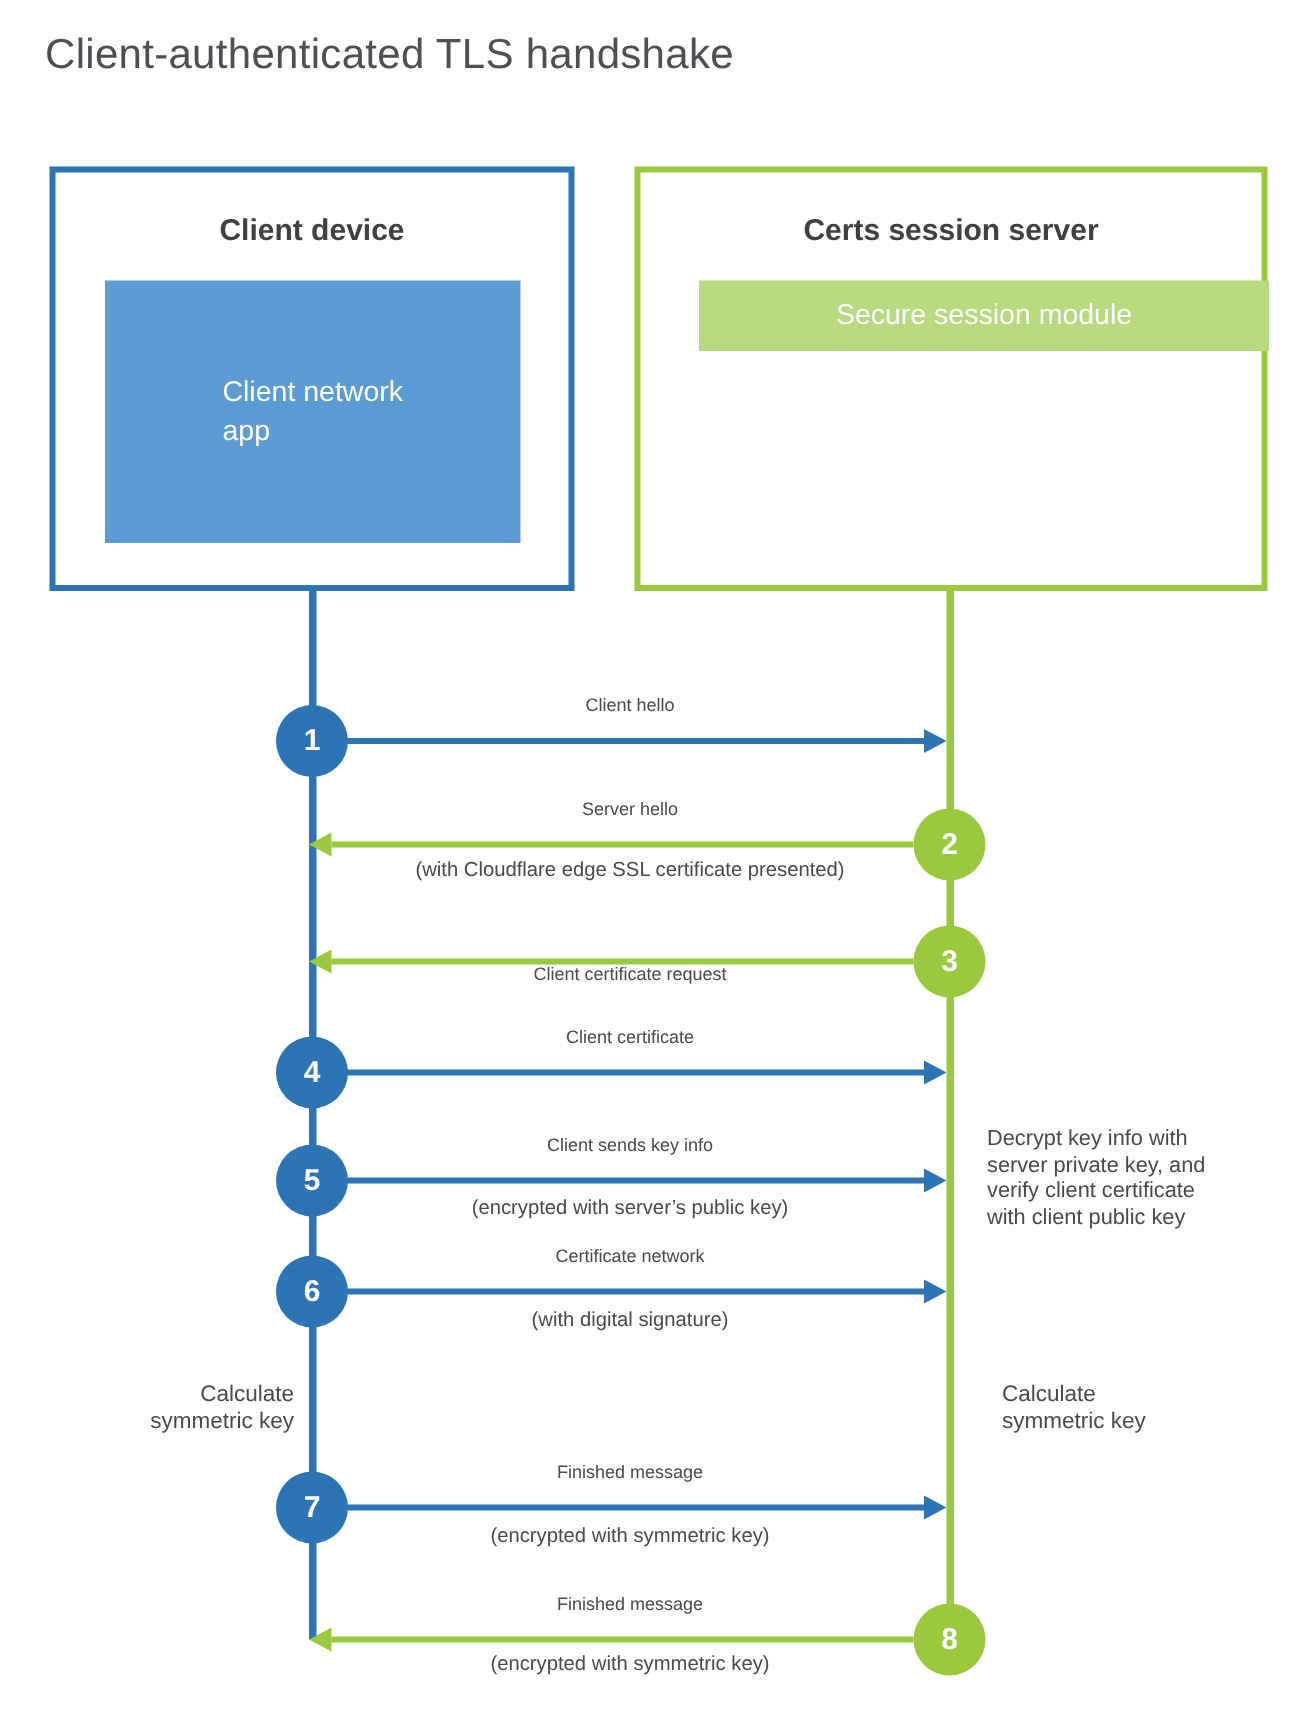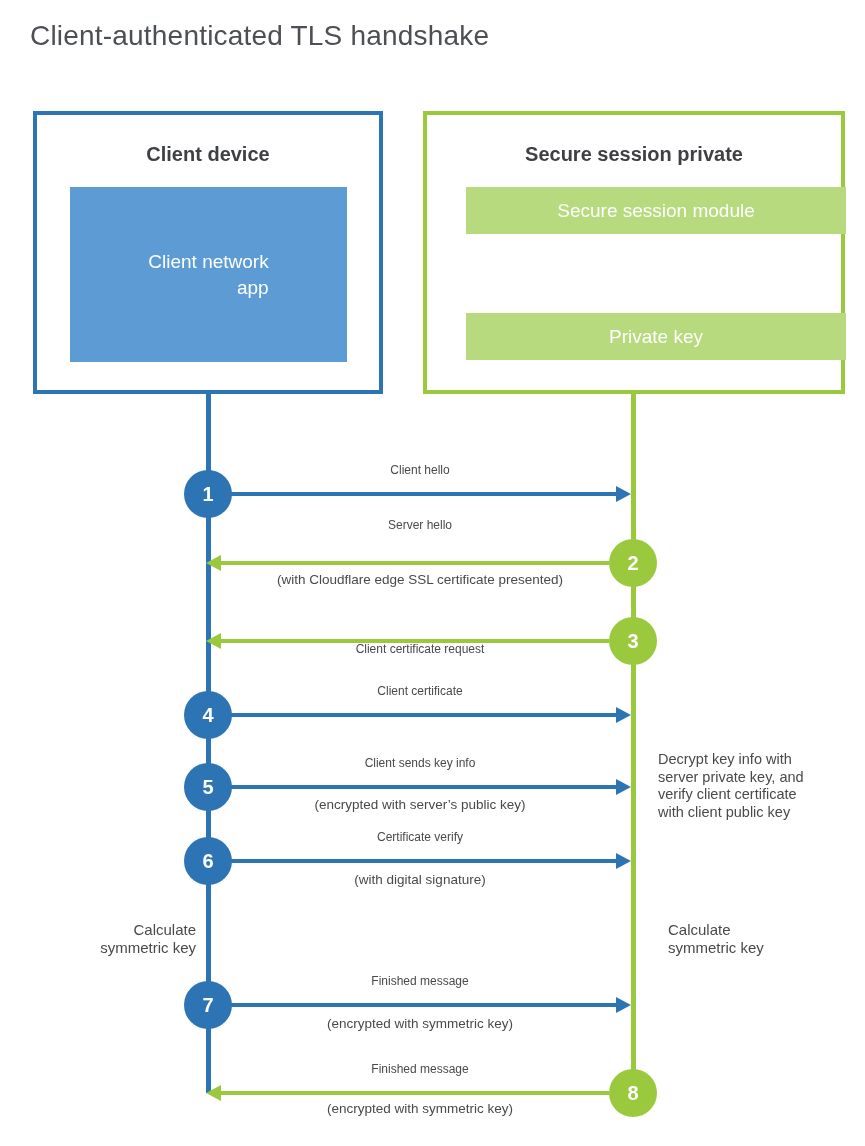--- a/index.html
+++ b/index.html
@@ -46,21 +46,21 @@
     color: var(--heading);
   }
   .app-box {
     position: absolute;
     left: 70px; top: 187px;
     width: 277px; height: 175px;
     background: var(--light_blue);
     color: #fff;
     font-size: 19px;
     display: flex; align-items: center; justify-content: center;
-    text-align: right;
+    text-align: left;
     white-space: pre-line;
     line-height: 26px;
   }
   .module-bar {
     position: absolute;
     left: 466px;
     width: 380px; height: 47px;
     background: var(--light_green);
     color: #fff;
     font-size: 19px;
@@ -119,40 +119,39 @@
 
   <div class="page-title">Client-authenticated TLS handshake</div>
 
   <div class="actor-box client-box">
     <div class="box-title">Client device</div>
   </div>
   <div class="app-box">Client network
 app</div>
 
   <div class="actor-box server-box">
-    <div class="box-title">Secure session private</div>
+    <div class="box-title">Certs session server</div>
   </div>
   <div class="module-bar" style="top:187px">Secure session module</div>
-  <div class="module-bar" style="top:313px">Private key</div>
 
   <div class="vline blue"></div>
   <div class="vline green"></div>
 
   <div>
     <div class="hline blue" style="top:492px"></div>
     <div class="head right" style="top:486px"></div>
     <div class="badge blue-bg" style="top:470px">1</div>
     <div class="lbl" style="top:463px">Client hello</div>
   </div>
 
   <div>
     <div class="hline green" style="top:561px"></div>
     <div class="head left" style="top:555px"></div>
     <div class="badge green-bg" style="top:539px">2</div>
-    <div class="lbl" style="top:518px">Server hello</div>
+    <div class="lbl" style="top:532px">Server hello</div>
     <div class="sub" style="top:572px">(with Cloudflare edge SSL certificate presented)</div>
   </div>
 
   <div>
     <div class="hline green" style="top:639px"></div>
     <div class="head left" style="top:633px"></div>
     <div class="badge green-bg" style="top:617px">3</div>
     <div class="lbl" style="top:642px">Client certificate request</div>
   </div>
 
@@ -168,21 +167,21 @@
     <div class="head right" style="top:779px"></div>
     <div class="badge blue-bg" style="top:763px">5</div>
     <div class="lbl" style="top:756px">Client sends key info</div>
     <div class="sub" style="top:797px">(encrypted with server’s public key)</div>
   </div>
 
   <div>
     <div class="hline blue" style="top:859px"></div>
     <div class="head right" style="top:853px"></div>
     <div class="badge blue-bg" style="top:837px">6</div>
-    <div class="lbl" style="top:830px">Certificate verify</div>
+    <div class="lbl" style="top:830px">Certificate network</div>
     <div class="sub" style="top:872px">(with digital signature)</div>
   </div>
 
   <div class="note note-left">Calculate
 symmetric key</div>
   <div class="note note-decrypt">Decrypt key info with
 server private key, and
 verify client certificate
 with client public key</div>
   <div class="note note-right">Calculate

